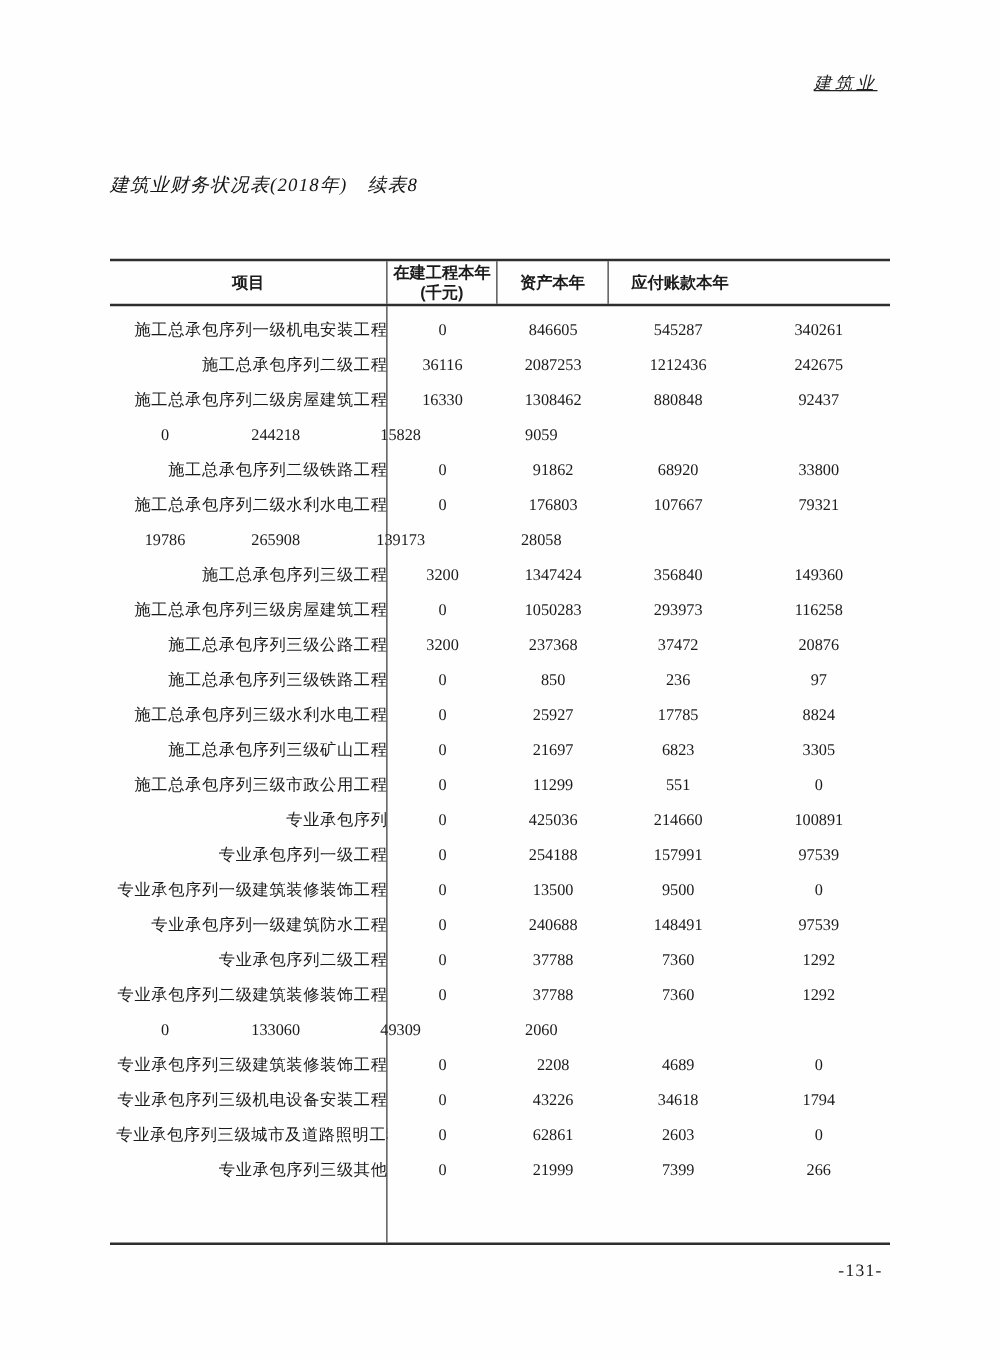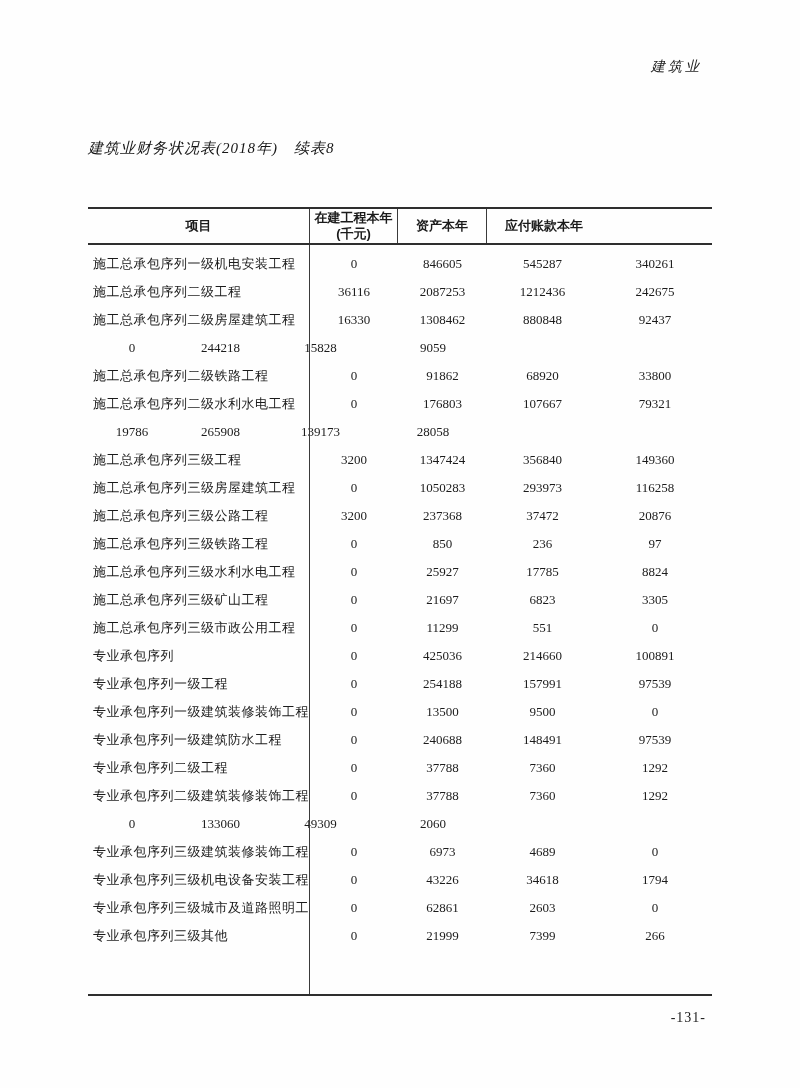--- a/index.html
+++ b/index.html
@@ -13,20 +13,21 @@
     overflow: hidden;
   }
   .running-header {
     position: absolute;
     top: 58px;
     right: 98px;
     font-size: 14px;
     font-style: italic;
     letter-spacing: 3px;
     color: #222;
+    text-decoration: underline;
   }
   .doc-title {
     position: absolute;
     left: 88px;
     top: 139px;
     font-size: 15px;
     font-style: italic;
     letter-spacing: 1px;
     color: #161616;
   }
@@ -87,20 +88,21 @@
     align-items: center;
     font-size: 13px;
   }
   .td { box-sizing: border-box; }
   .td.label {
     padding-left: 5px;
     font-family: "Liberation Sans", "DejaVu Sans", sans-serif;
     letter-spacing: 0.5px;
     white-space: nowrap;
     overflow: hidden;
+    text-align: right;
   }
   .td.num {
     text-align: center;
     font-family: "Liberation Serif", "DejaVu Serif", serif;
   }
   .page-number {
     position: absolute;
     top: 1010px;
     right: 94px;
     font-size: 14px;
@@ -295,21 +297,21 @@
   <div class="trow">
     <div class="td num col2">0</div>
     <div class="td num col3">133060</div>
     <div class="td num col4">49309</div>
     <div class="td num col5">2060</div>
   </div>
 
   <div class="trow">
     <div class="td label col1">专业承包序列三级建筑装修装饰工程</div>
     <div class="td num col2">0</div>
-    <div class="td num col3">6973</div>
+    <div class="td num col3">2208</div>
     <div class="td num col4">4689</div>
     <div class="td num col5">0</div>
   </div>
 
   <div class="trow">
     <div class="td label col1">专业承包序列三级机电设备安装工程</div>
     <div class="td num col2">0</div>
     <div class="td num col3">43226</div>
     <div class="td num col4">34618</div>
     <div class="td num col5">1794</div>

